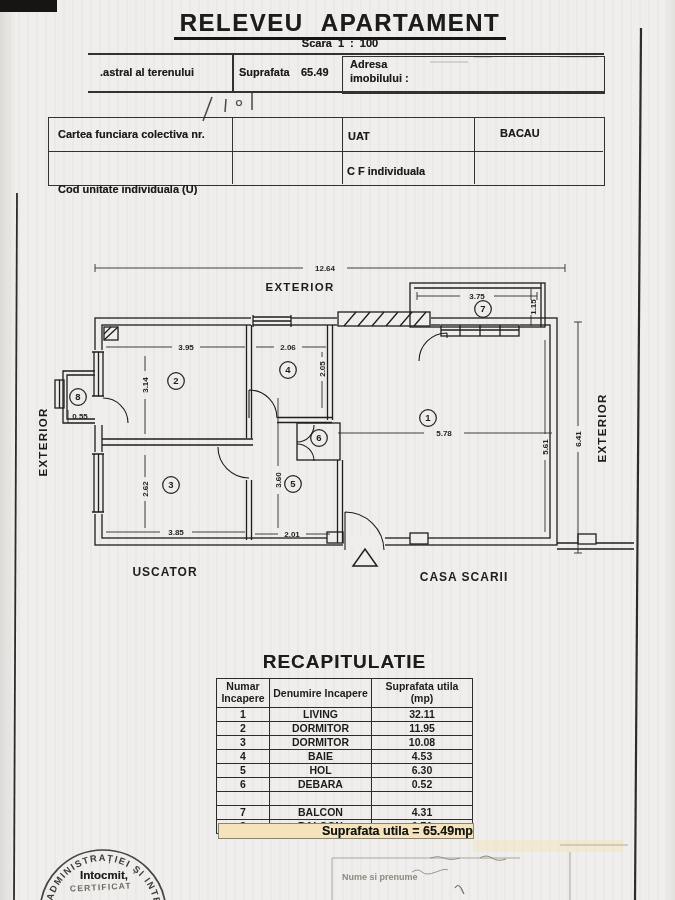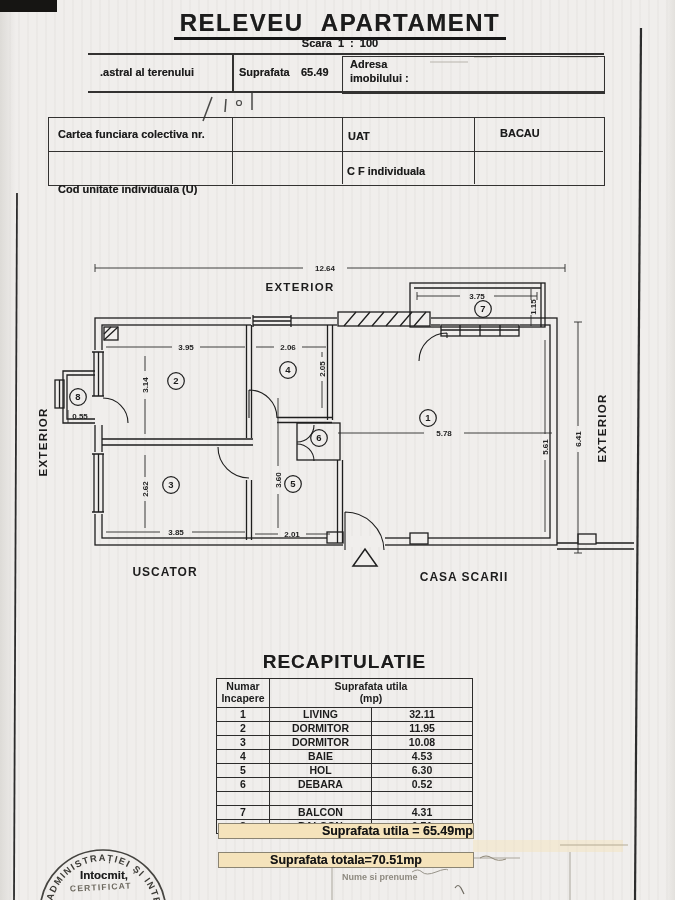--- a/index.html
+++ b/index.html
@@ -261,20 +261,21 @@
   <div class="t s11" style="left:58px;top:163px;margin-top:20px;">Cod unitate individuala (U)</div>
   <div class="t s11" style="left:347px;top:165px;">C F individuala</div>
 
   <div class="t" id="recap-title">RECAPITULATIE</div>
   <div class="rtable">
     <div class="rrow hdr">
       <div class="rc rc1">
         <div>Numar</div>
         <div>Incapere</div>
       </div>
+      <div class="rc rc2">Denumire Incapere</div>
       <div class="rc rc3">
         <div>Suprafata  utila</div>
         <div>(mp)</div>
       </div>
     </div>
     <div class="rrow">
         <div class="rc rc1">1</div>
         <div class="rc rc2">LIVING</div>
         <div class="rc rc3">32.11</div>
       </div>
@@ -314,19 +315,18 @@
         <div class="rc rc3">4.31</div>
       </div>
     <div class="rrow">
         <div class="rc rc1">8</div>
         <div class="rc rc2">BALCON</div>
         <div class="rc rc3">0.71</div>
       </div>
   </div>
 
   <div class="tot" style="top:823px;height:14px;line-height:14px;text-align:right;">Suprafata  utila = 65.49mp</div>
-  <div class="tot" style="top:852px;height:14px;line-height:14px;">Suprafata  totala=70.51mp</div>
 
   <div class="t" style="left:80px;top:869px;font-size:11.5px;">Intocmit,</div>
   <div class="t faint" style="left:342px;top:872px;font-size:9px;">Nume si prenume</div>
   <div class="t" style="left:388px;top:916px;font-size:11px;color:#2f2e2c;padding-left:16px;">Receptionat:</div>
 
 </div>
 
 </body></html>

